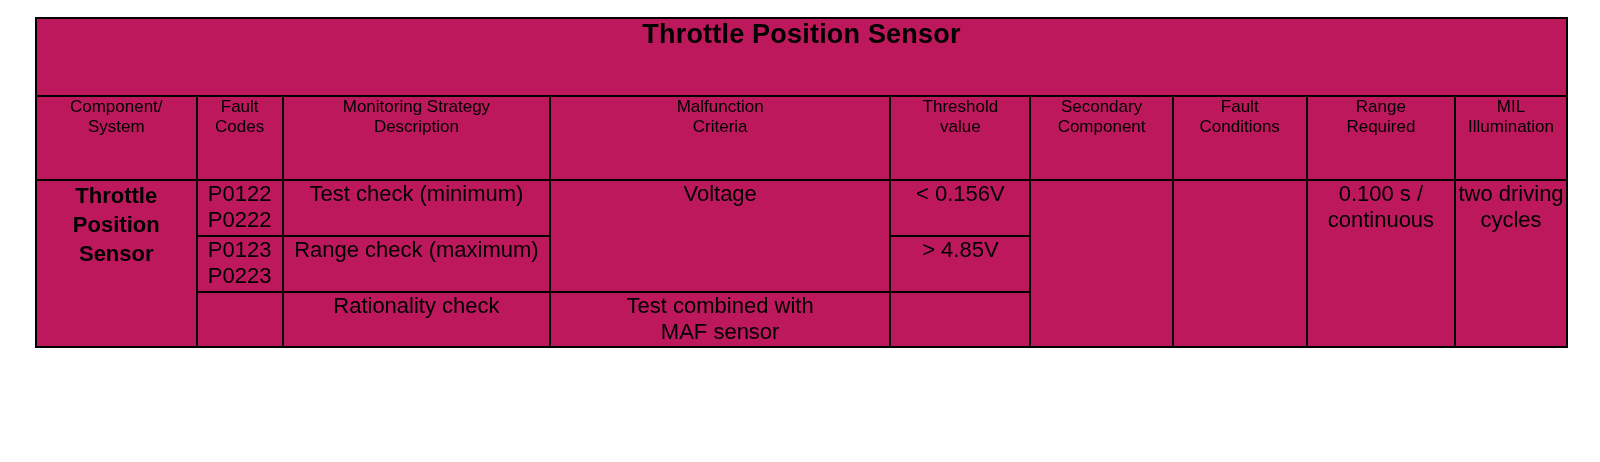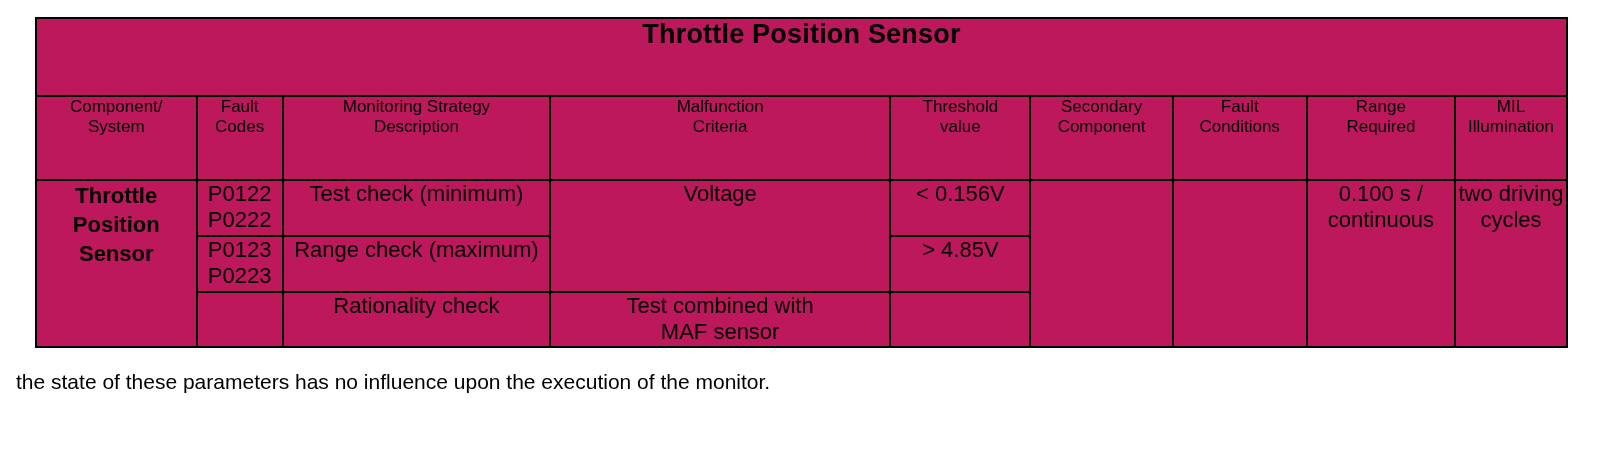--- a/index.html
+++ b/index.html
@@ -204,16 +204,15 @@
         <td class="body-cell">
           <span>Test combined with</span>
           <span class="l2">MAF sensor</span>
         </td>
         <td class="body-cell"></td>
       </tr>
     </tbody>
   </table>
 
   <div class="note">
-    <span class="nline">the state of these parameters has no influence upon the execution of the monitor.</span>
   </div>
 
 </div>
 
 </body></html>

